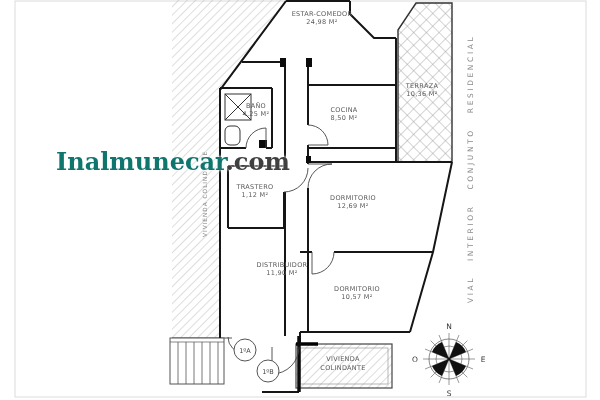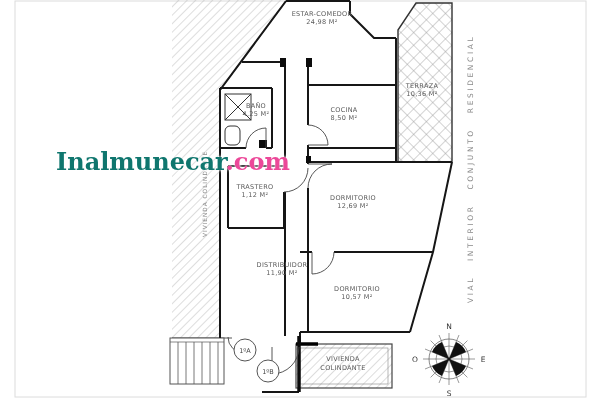--- a/index.html
+++ b/index.html
@@ -166,16 +166,16 @@
     </g>
     <circle r="1.6" fill="#111"></circle>
     <text class="compass-letter" x="0" y="-30">N</text>
     <text class="compass-letter" x="0" y="37">S</text>
     <text class="compass-letter" x="34" y="3">E</text>
     <text class="compass-letter" x="-34" y="3">O</text>
   </g>
 </svg>
 
 <div id="watermark">
-  <span id="wm-brand" style="color: #0f766e;">Inalmunecar</span><span id="wm-tld" style="color: #ec4899;">.com</span>
+  <span id="wm-brand" style="color: #0f766e;">Inalmunecar</span><span id="wm-tld" style="color: #404040;">.com</span>
 </div>
 
 </div>
 
 </body></html>

